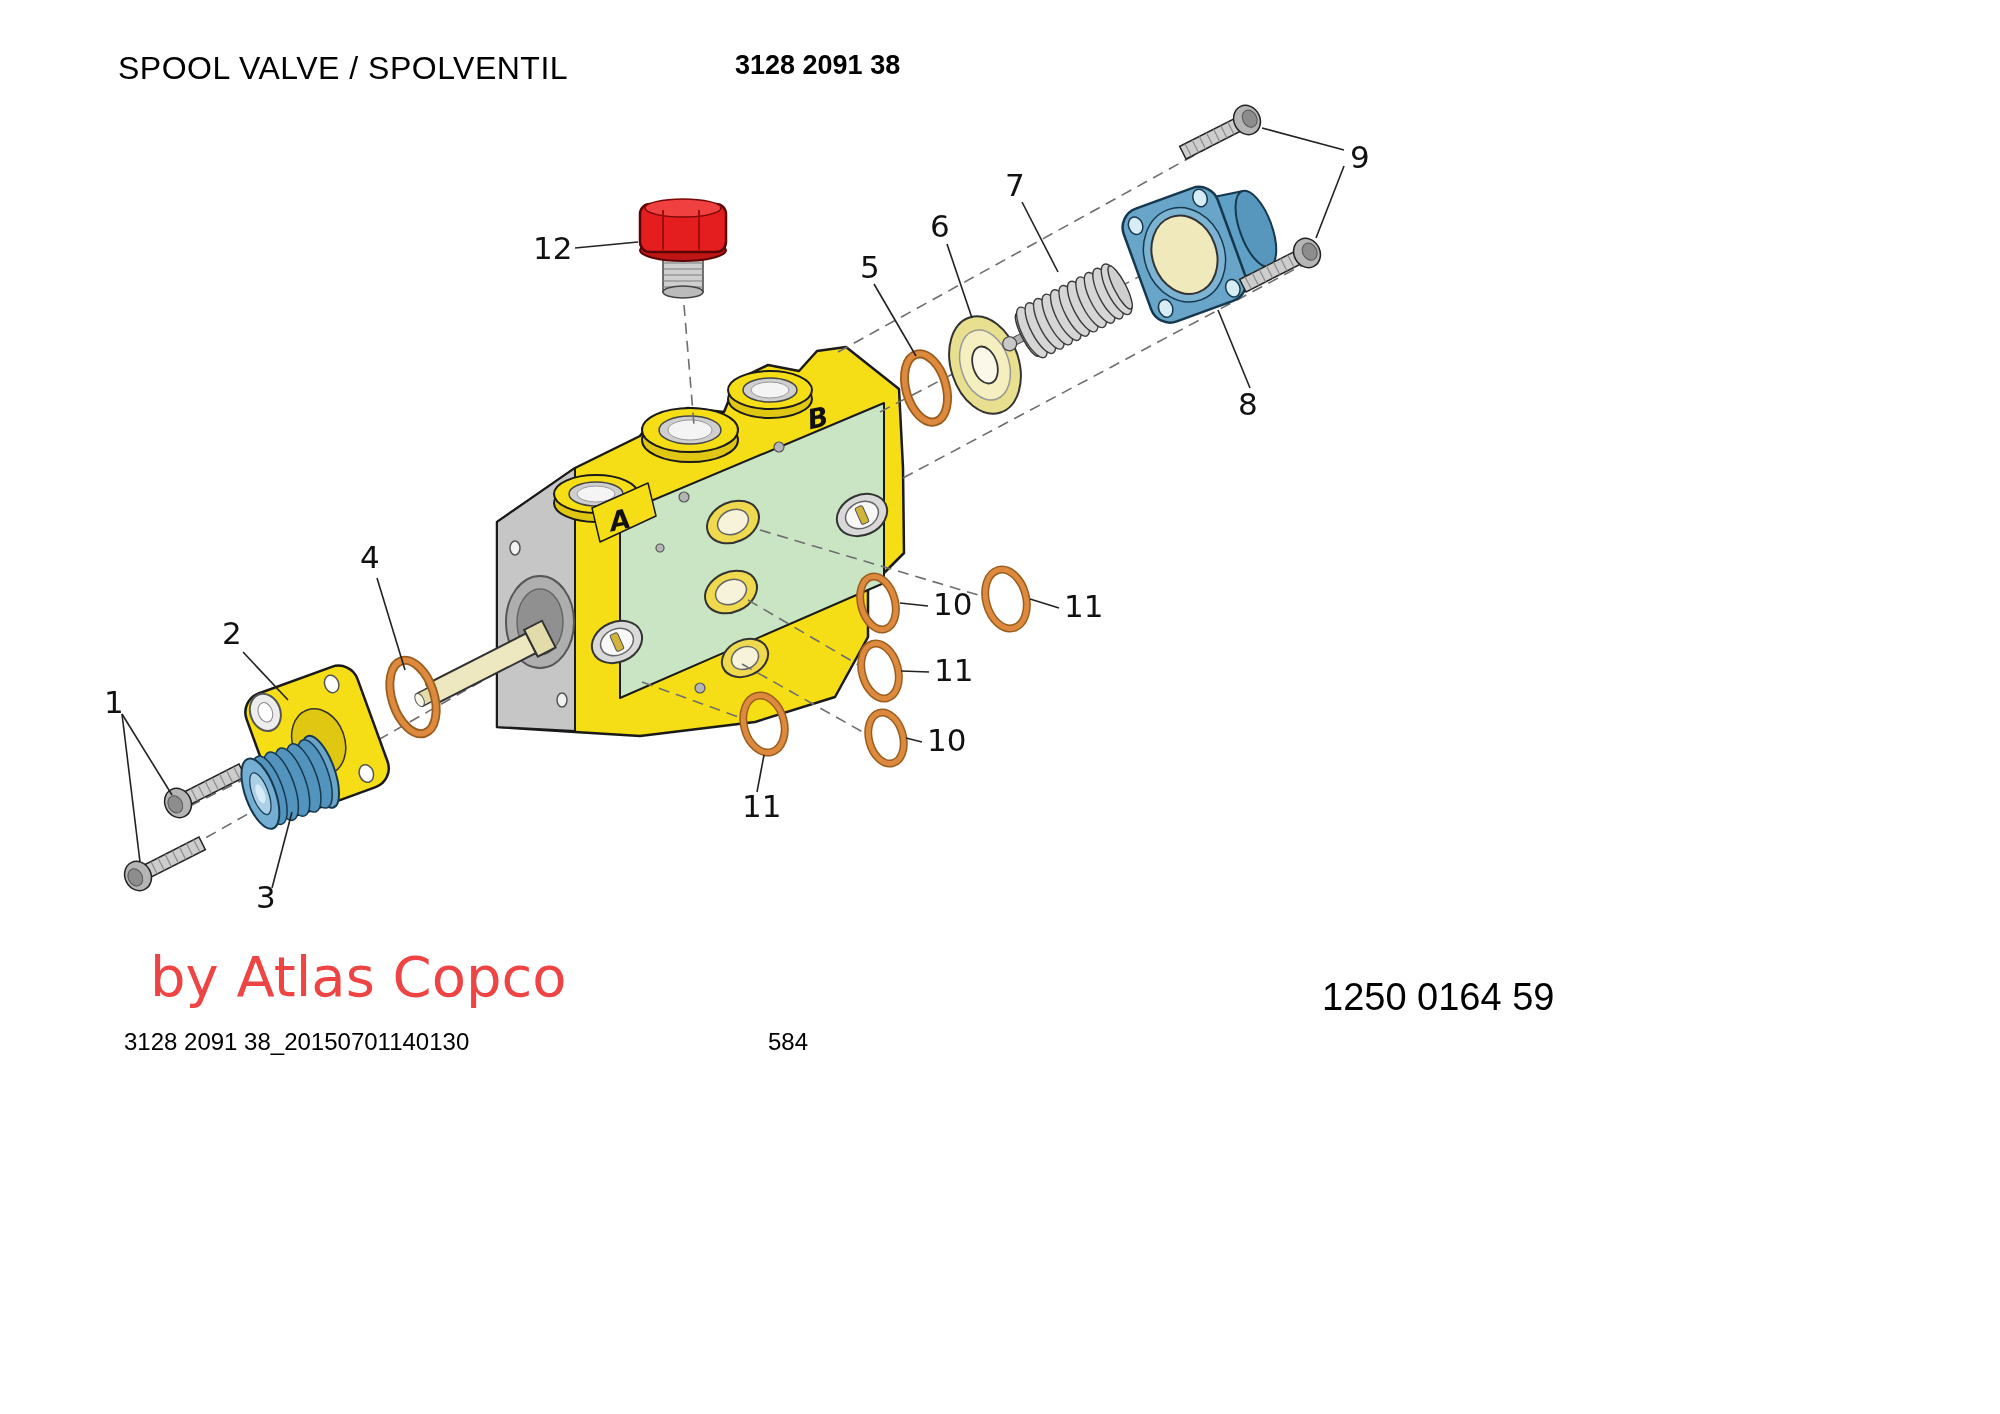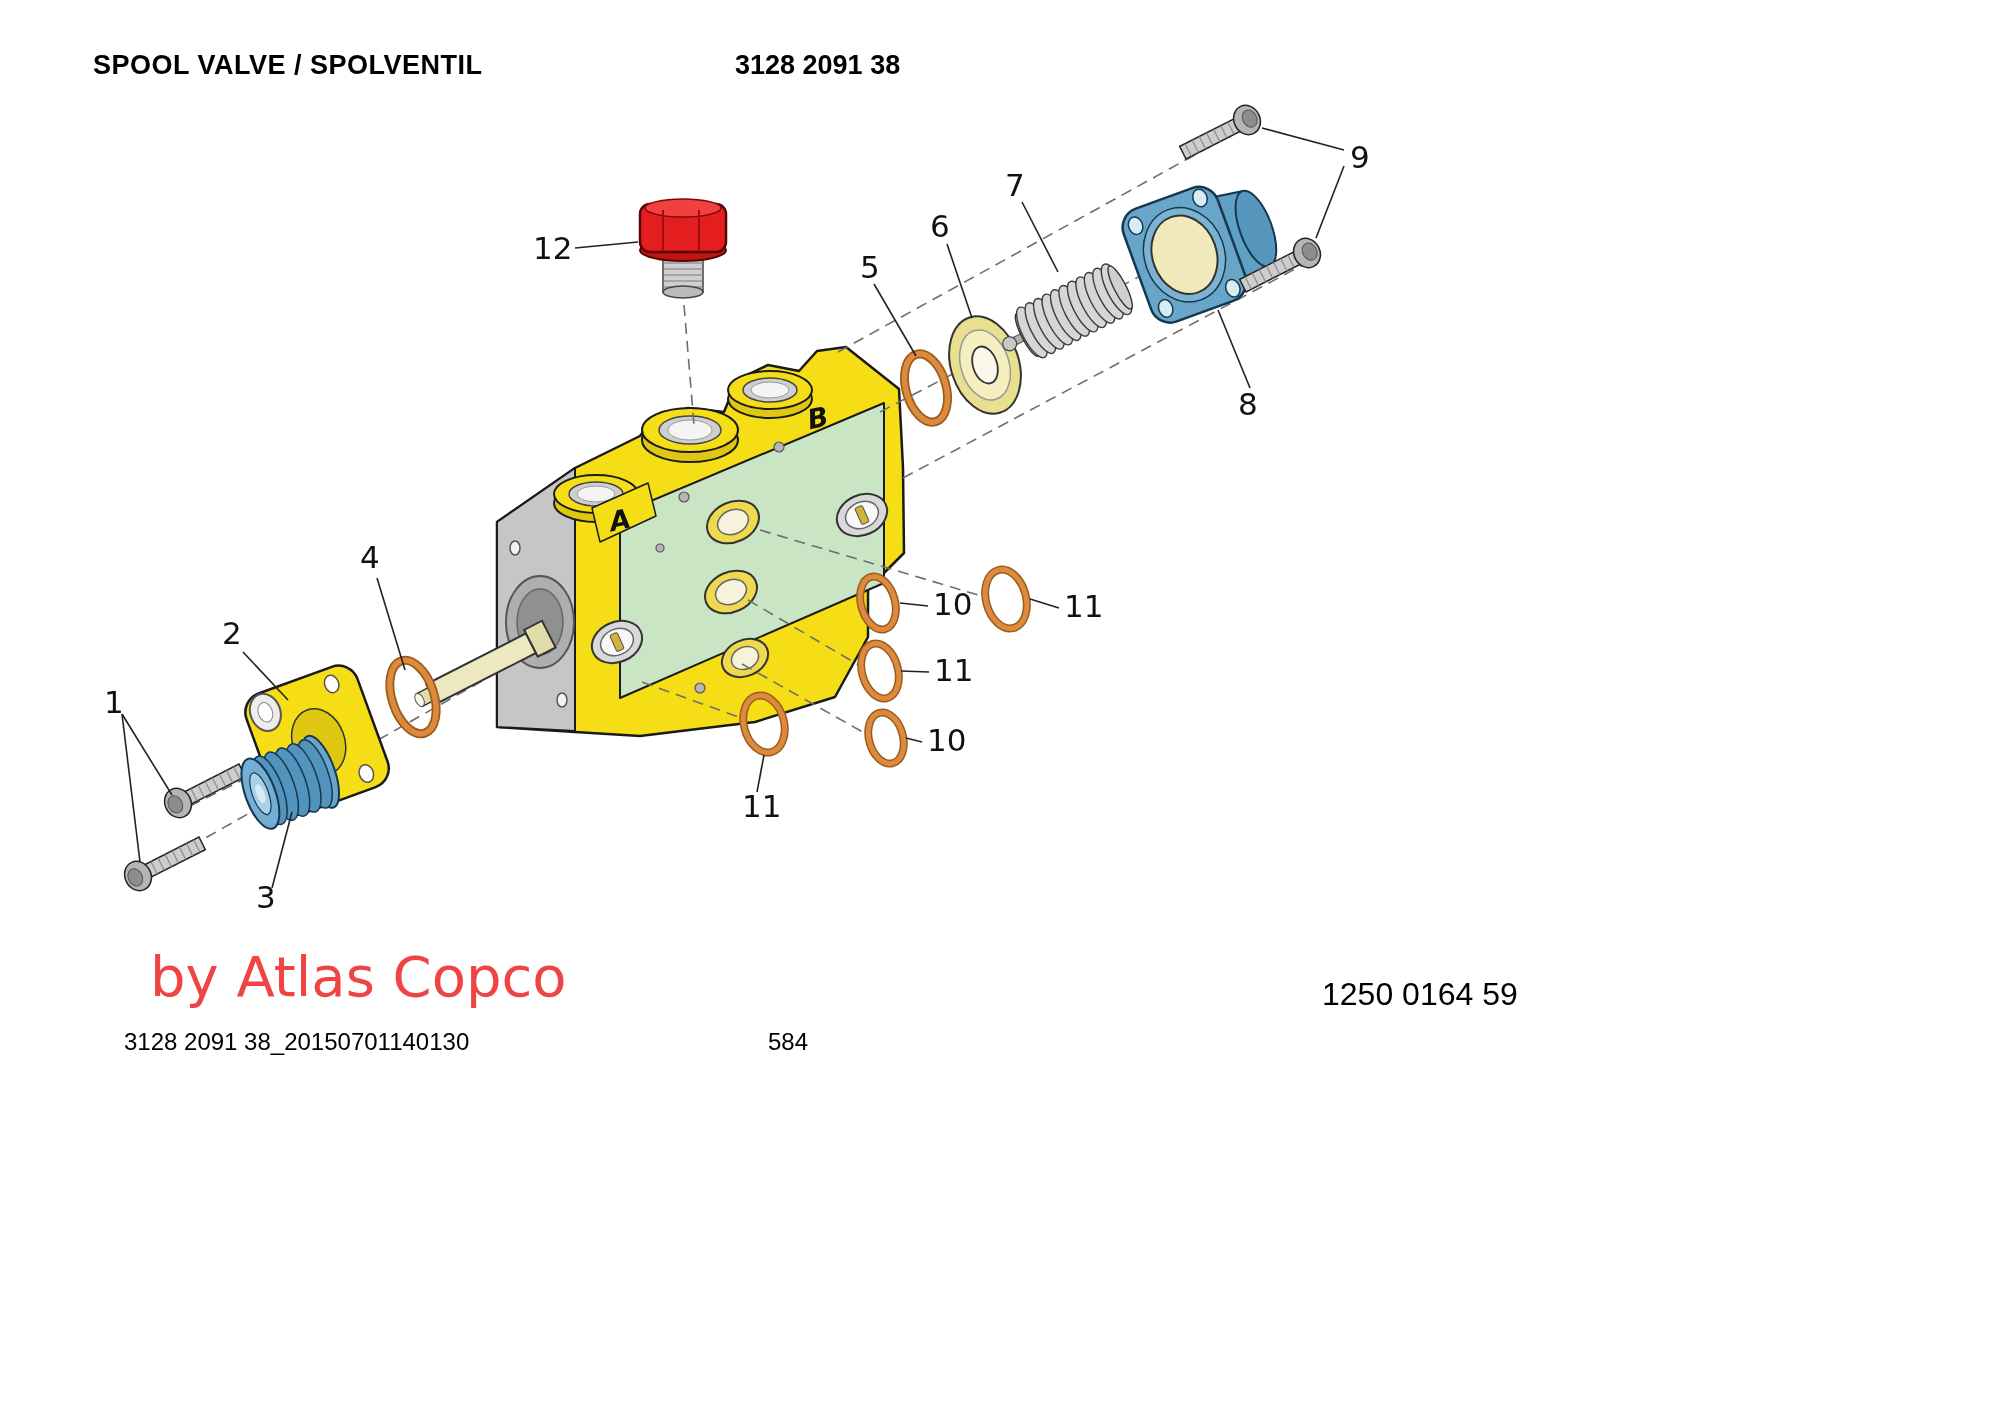--- a/index.html
+++ b/index.html
@@ -1,24 +1,24 @@
 <!DOCTYPE html>
 <html><head>
 <meta charset="utf-8">
 <style>
   html,body{margin:0;padding:0;}
   body{
     width:2000px;height:1414px;position:relative;overflow:hidden;
     background:#ffffff;
     font-family:"Liberation Sans",sans-serif;color:#000;
   }
-  .header-title{position:absolute;left:93px;top:50px;font-size:27px;font-weight:700;letter-spacing:.5px;}
+  .header-title{position:absolute;left:118px;top:50px;font-size:32px;font-weight:400;letter-spacing:.5px;}
   .header-doc{position:absolute;left:735px;top:50px;font-size:27px;font-weight:700;}
   .branding{position:absolute;left:150px;top:944px;font-size:56px;font-weight:400;color:#ef4444;font-family:"DejaVu Sans",sans-serif;}
-  .drawing-number{position:absolute;left:1322px;top:976px;font-size:32px;}
+  .drawing-number{position:absolute;left:1322px;top:976px;font-size:38px;}
   .footer-file{position:absolute;left:107px;top:1028px;font-size:24px;margin-left:17px;}
   .footer-page{position:absolute;left:768px;top:1028px;font-size:24px;}
   svg{position:absolute;left:0;top:0;}
   text.callout{font-family:"DejaVu Sans",sans-serif;font-size:31px;fill:#111;}
   text.portlabel{font-family:"DejaVu Sans",sans-serif;font-size:27px;font-style:italic;font-weight:700;fill:#111;}
 </style>
 </head>
 <body>
 
 <div class="header-title">SPOOL VALVE / SPOLVENTIL</div>

